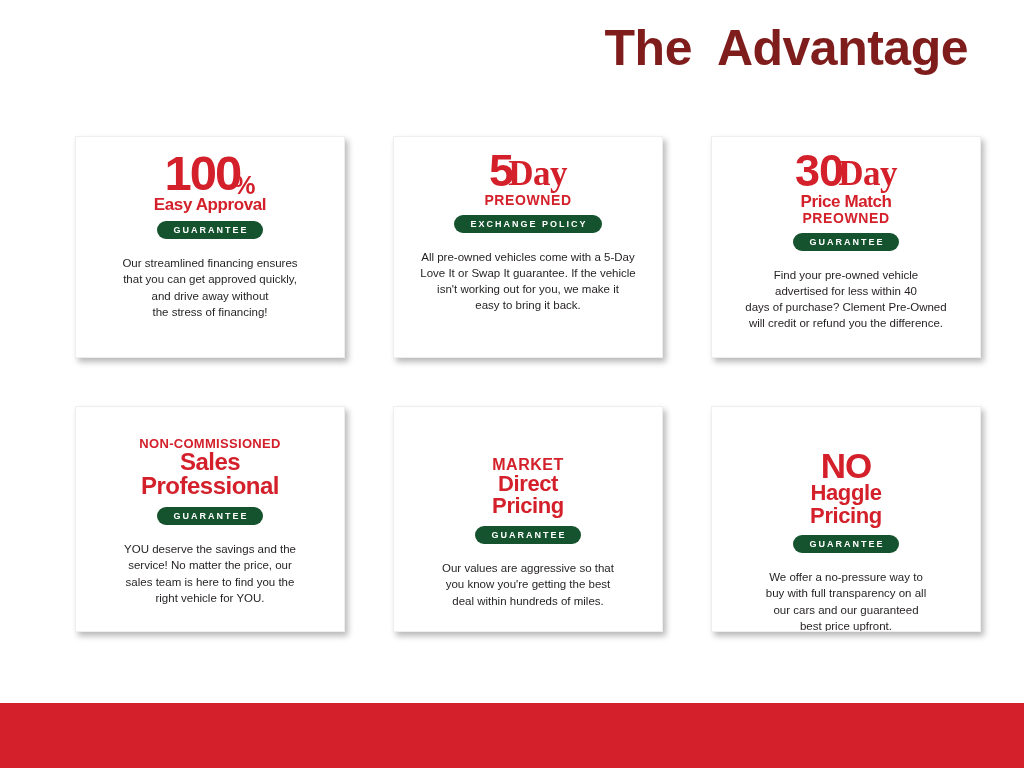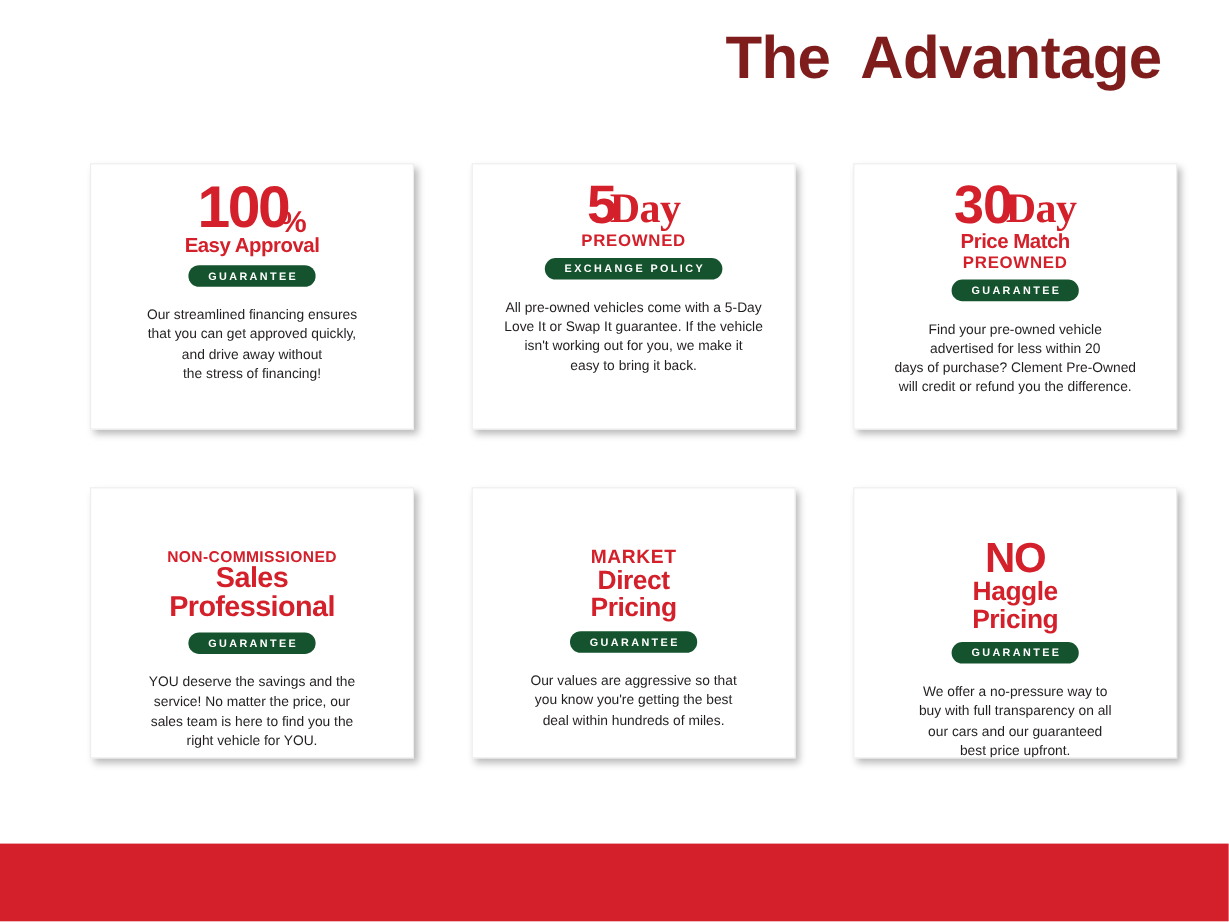--- a/index.html
+++ b/index.html
@@ -215,27 +215,27 @@
     <div class="head-block">
       <div class="big-combo">
         <span class="num-lg">30</span>
         <span class="day-lg">Day</span>
       </div>
       <div class="line-2">Price Match</div>
       <div class="sub-caps">PREOWNED</div>
     </div>
     <div class="badge">GUARANTEE</div>
     <div class="body-text">Find your pre-owned vehicle
-advertised for less within 20
+advertised for less within 40
 days of purchase? Clement Pre-Owned
 will credit or refund you the difference.</div>
   </div>
 
   <div class="card tall">
-    <div class="head-block" style="margin-top:36px">
+    <div class="head-block" style="margin-top:16px">
       <div class="eyebrow">NON-COMMISSIONED</div>
       <div class="stack-lg">Sales</div>
       <div class="stack-lg">Professional</div>
     </div>
     <div class="badge">GUARANTEE</div>
     <div class="body-text">YOU deserve the savings and the
 service! No matter the price, our
 sales team is here to find you the
 right vehicle for YOU.</div>
   </div>

